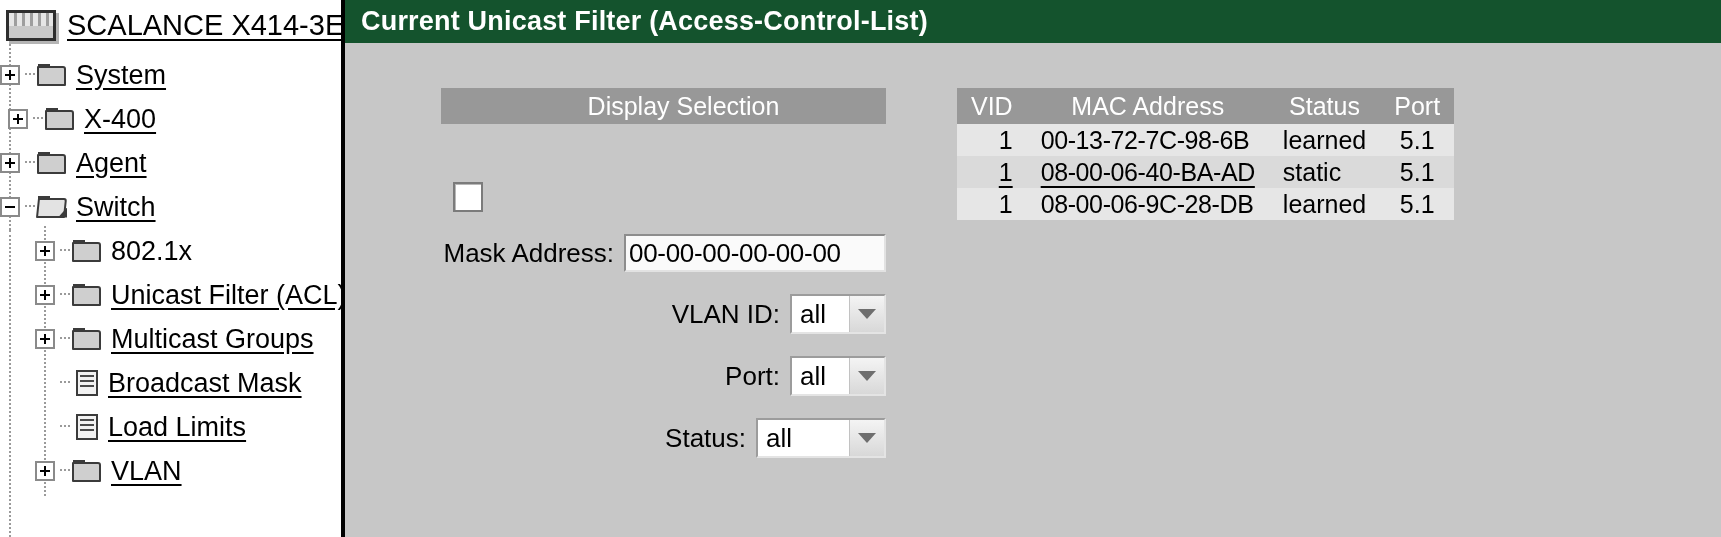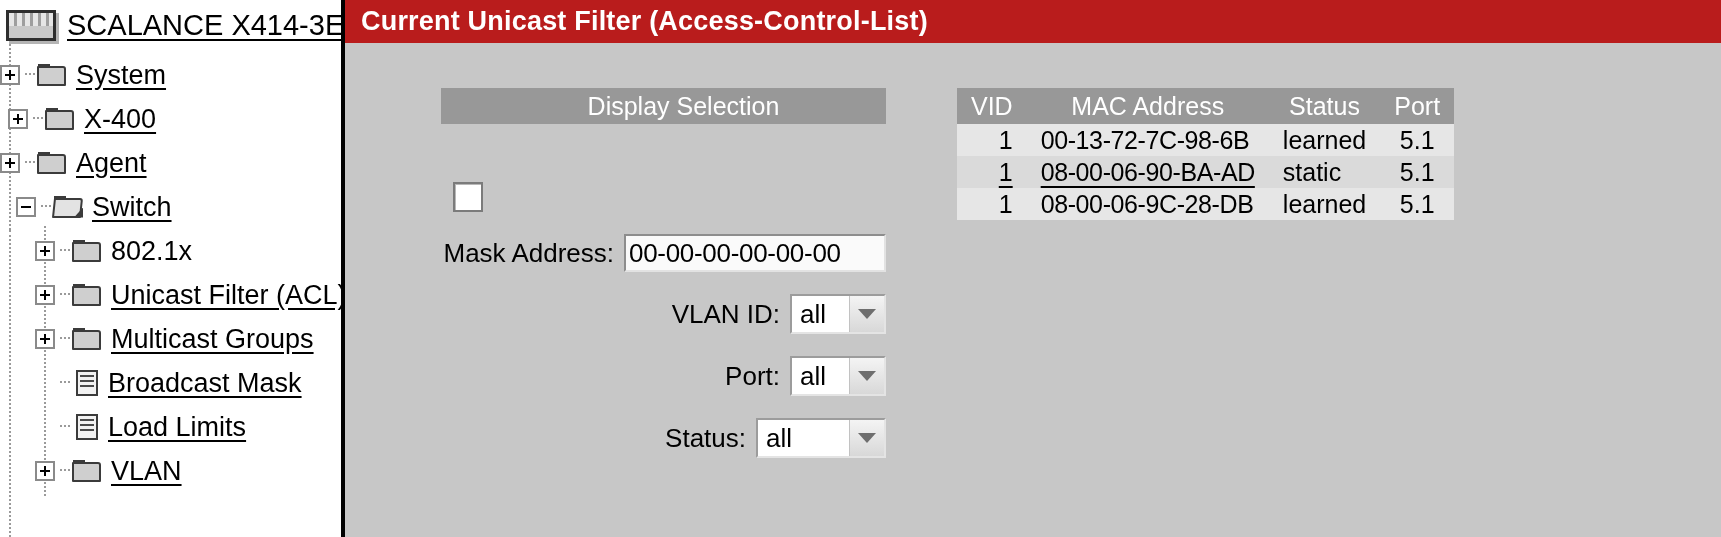--- a/index.html
+++ b/index.html
@@ -199,21 +199,21 @@
     flex: 1 1 auto;
     height: 537px;
     background: #c7c7c7;
     overflow: hidden;
   }
   #page-header {
     position: absolute;
     left: 0; top: 0;
     width: 100%;
     height: 43px;
-    background: #b91c1c;
+    background: #14532d;
     display: flex;
     align-items: center;
   }
   #page-header .title {
     color: #ffffff;
     font-size: 27px;
     font-weight: bold;
     padding-left: 16px;
     letter-spacing: 0.2px;
   }
@@ -405,21 +405,21 @@
       <div class="tree-row" style="left:0px; top:143px;">
         <div class="expander plus"></div>
         <div class="dotlink"></div>
         <div class="folder">
             <div class="f-tab"></div>
             <div class="f-back"></div>
           </div>
         <span class="tree-label">Agent</span>
       </div>
 
-      <div class="tree-row" style="left:0px; top:187px;padding-left:16px;">
+      <div class="tree-row" style="left:0px; top:187px;">
         <div class="expander"></div>
         <div class="dotlink"></div>
         <div class="folder open">
             <div class="f-tab"></div>
             <div class="f-back"></div>
           </div>
         <span class="tree-label">Switch</span>
       </div>
 
       <div class="tree-row" style="left:35px; top:231px;">
@@ -549,21 +549,21 @@
       </thead>
       <tbody>
         <tr class="row-odd">
           <td class="c-vid">1</td>
           <td class="c-mac">00-13-72-7C-98-6B</td>
           <td class="c-status">learned</td>
           <td class="c-port">5.1</td>
         </tr>
         <tr class="row-even linked">
           <td class="c-vid">1</td>
-          <td class="c-mac">08-00-06-90-BA-AD</td>
+          <td class="c-mac">08-00-06-40-BA-AD</td>
           <td class="c-status">static</td>
           <td class="c-port">5.1</td>
         </tr>
         <tr class="row-odd">
           <td class="c-vid">1</td>
           <td class="c-mac">08-00-06-9C-28-DB</td>
           <td class="c-status">learned</td>
           <td class="c-port">5.1</td>
         </tr>
       </tbody>

